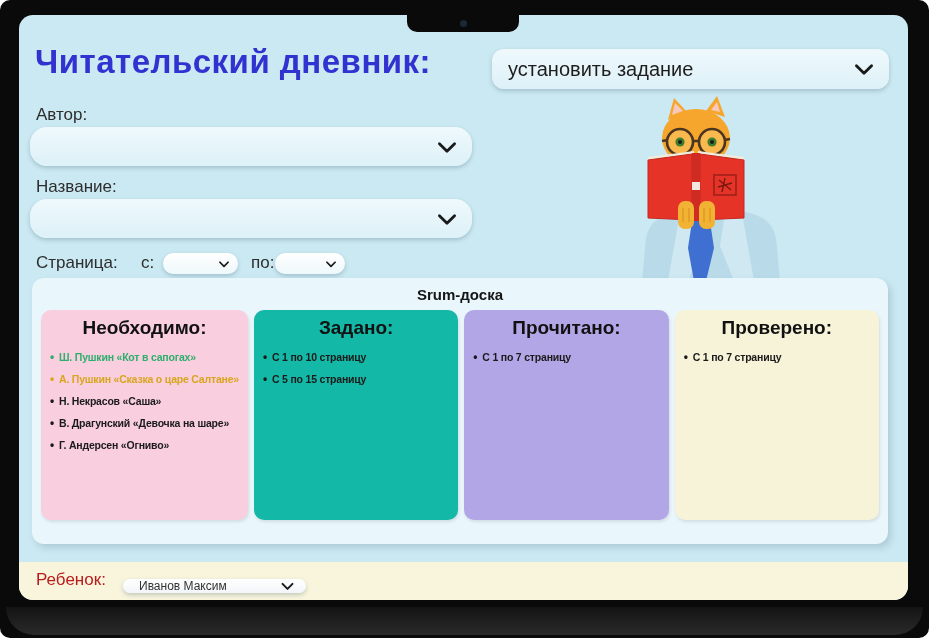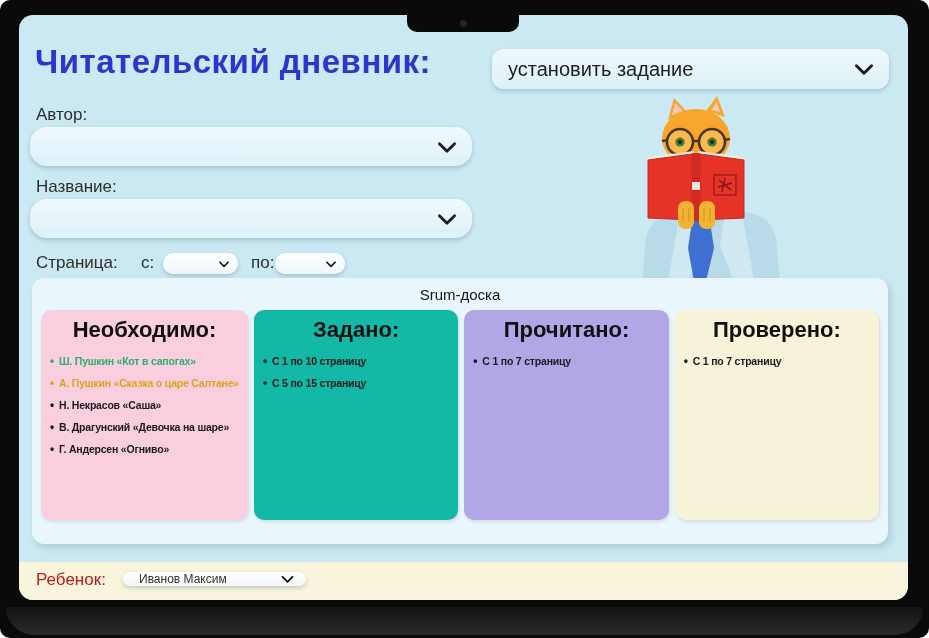--- a/index.html
+++ b/index.html
@@ -40,34 +40,34 @@
   .dd-small  { height:21px; border-radius:11px; background:linear-gradient(#ffffff,#eef8fb); }
   .dd-from   { left:144px; top:238px; width:75px; }
   .dd-to     { left:256px; top:238px; width:70px; }
   .dd-small .chev { right:7px; }
 
   .cat { position:absolute; left:603px; top:81px; width:180px; height:185px; }
 
   .board { position:absolute; left:13px; top:263px; width:856px; height:266px;
            background:#e9f6fb; border-radius:12px; box-shadow:3px 4px 7px rgba(40,70,90,.18); }
   .board-title { position:absolute; left:0; right:0; top:8px; text-align:center;
-                 font-size:15px; color:#151515; }
+                 font-size:15px; color:#151515;font-weight:bold; }
   .cols { position:absolute; left:9px; top:32px; right:9px; height:210px;
           display:flex; gap:6px; }
   .col  { flex:1; border-radius:10px; padding:7px 9px 0 9px; box-shadow:1px 2px 3px rgba(60,60,60,.12); }
-  .col-h { text-align:center; font-size:22px; font-weight:bold; color:#111; margin-bottom:12px; }
+  .col-h { text-align:center; font-size:19px; font-weight:bold; color:#111; margin-bottom:12px; }
   .col-item { display:flex; gap:5px; align-items:baseline; margin-bottom:9px;
               font-size:10.5px; font-weight:bold; letter-spacing:-0.2px; white-space:nowrap;
               line-height:13px; }
   .col-item .blt { font-size:12px; line-height:12px; }
 
   .footer-bar { position:absolute; left:0; right:0; top:547px; height:38px;
                 background:#f8f5dc; }
   .lbl-child { position:absolute; left:17px; top:8px; font-size:17px; color:#b91c1c; }
-  .dd-child  { position:absolute; left:104px; top:10px; width:183px; height:14px;
+  .dd-child  { position:absolute; left:104px; top:17px; width:183px; height:14px;
                border-radius:13px; background:linear-gradient(#ffffff,#f2f6f8); }
   .dd-child .val { font-size:12px; color:#333; padding-left:16px; }
   .dd-child .chev { right:10px; }
 
   .chev svg { display:block; }
 </style>
 </head>
 <body>
 
 <div class="device">

